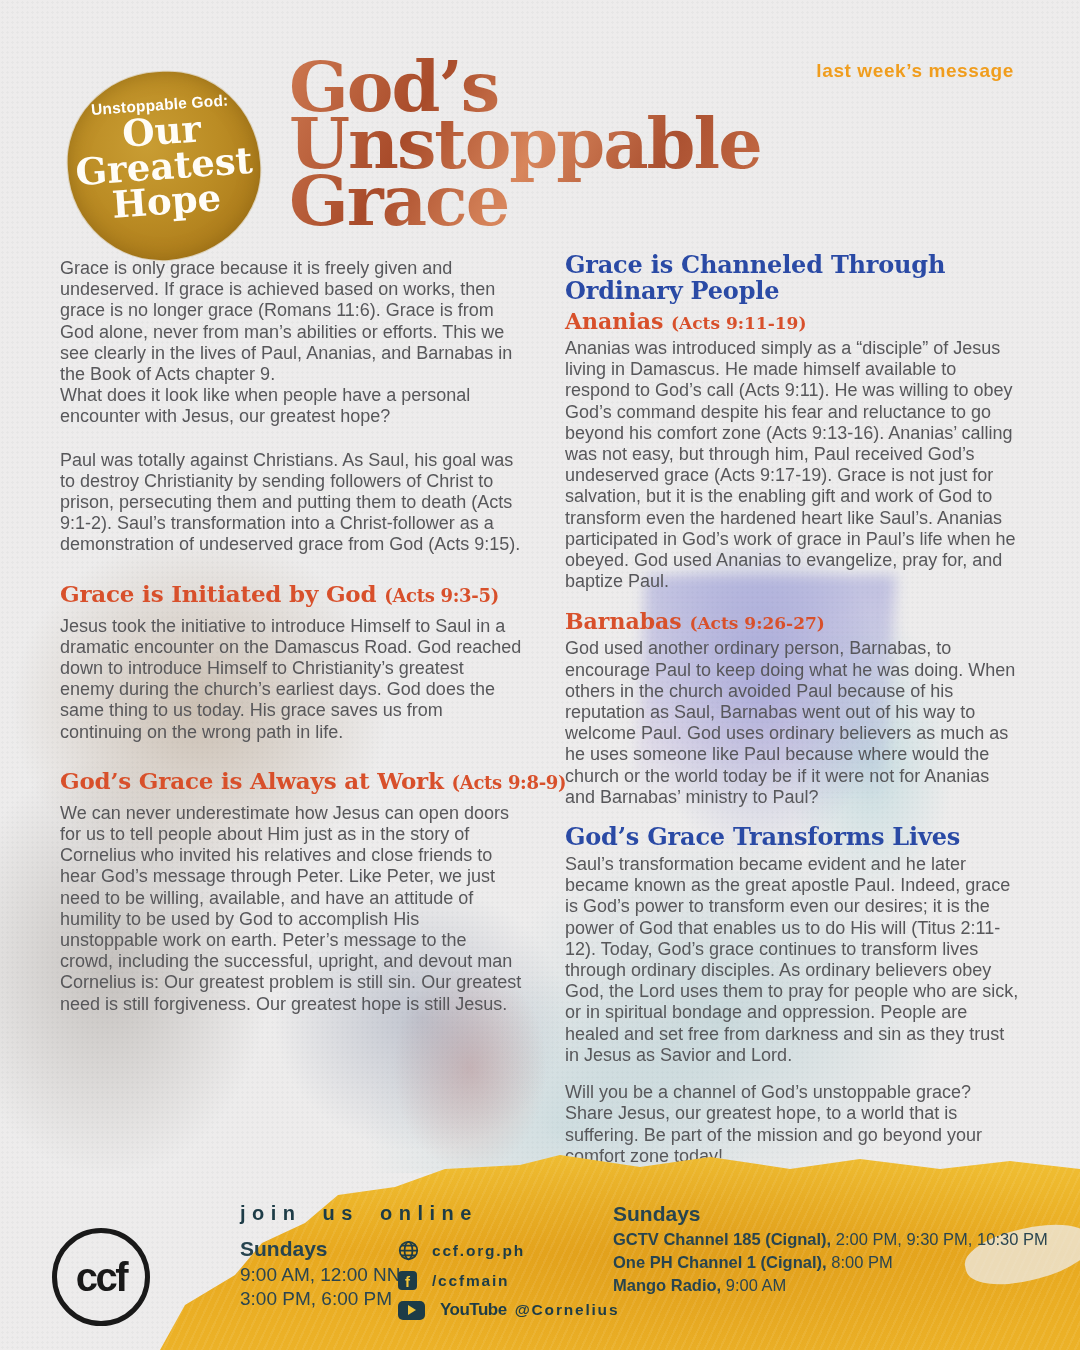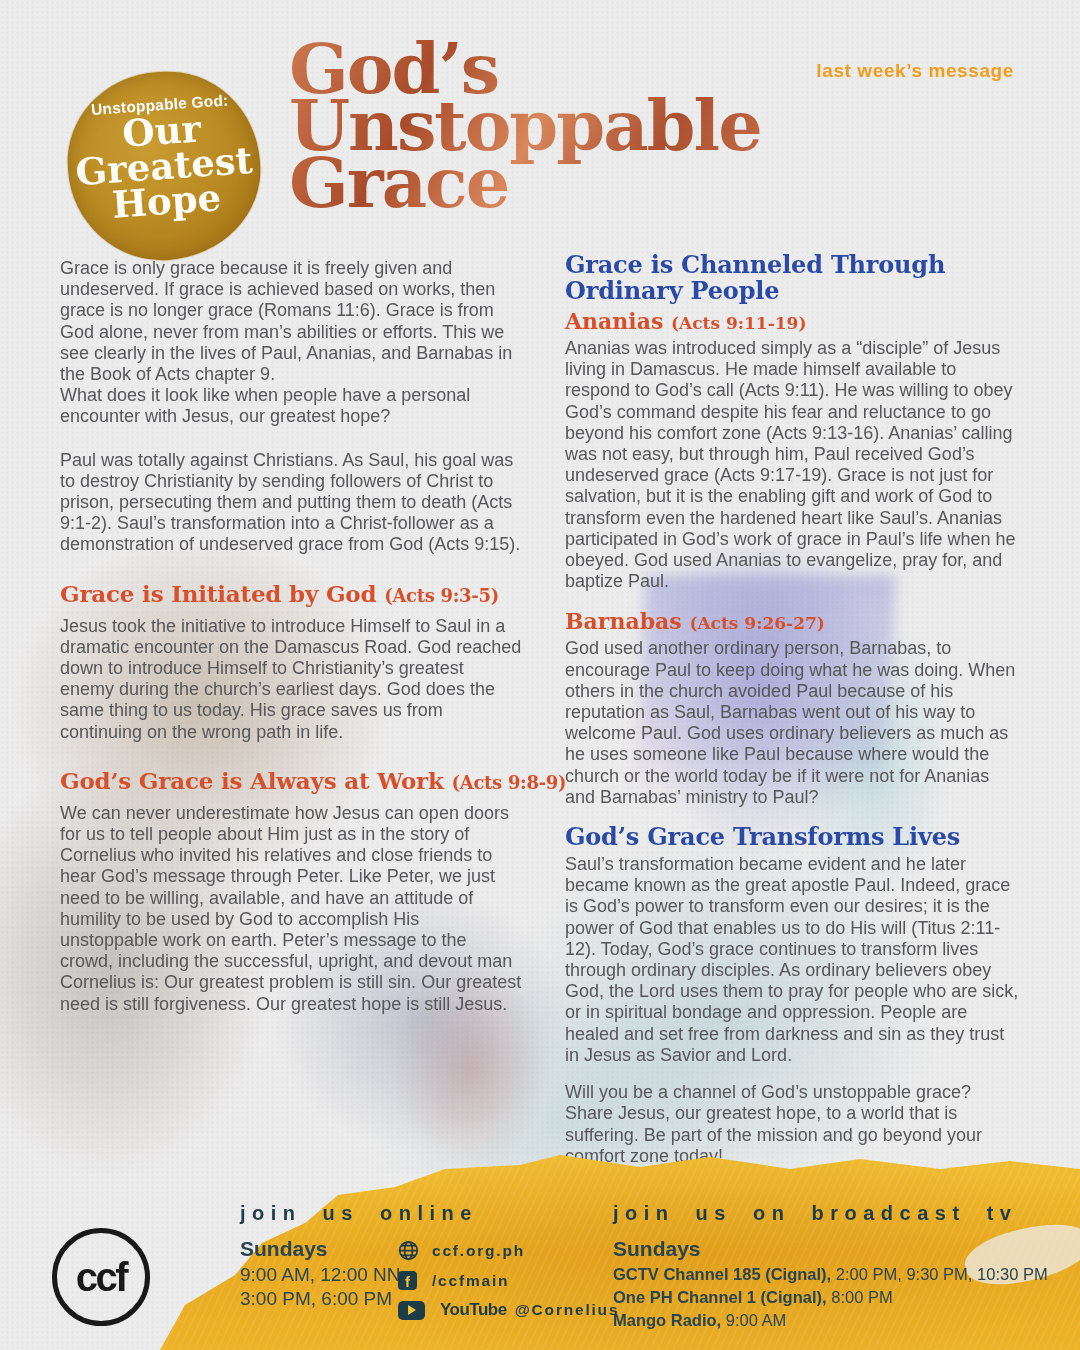--- a/index.html
+++ b/index.html
@@ -36,21 +36,21 @@
     background:radial-gradient(circle at 42% 38%, #c99d33 0%, #bb8c24 45%, #ab7a1a 80%, #a1721a 100%);
     box-shadow:inset 0 0 20px rgba(118,84,14,0.45), 0 0 0 1px rgba(170,130,40,0.25);
     transform:rotate(-4deg);
     display:flex;flex-direction:column;align-items:center;justify-content:flex-start;
     text-align:center;
   }
   .badge .kicker{margin-top:24px;font-size:15.5px;font-weight:bold;color:#ffffff;letter-spacing:0.2px;}
   .badge .big{font-family:"DejaVu Serif","Liberation Serif",serif;font-weight:bold;
     font-size:37px;line-height:35px;color:#fffdf7;white-space:nowrap;}
   .title{
-    position:absolute;left:289px;top:40px;
+    position:absolute;left:289px;top:58px;
     font-family:"DejaVu Serif","Liberation Serif",serif;font-weight:bold;
     font-size:70px;line-height:57px;letter-spacing:-2px;color:#bd5c38;
     background:linear-gradient(118deg,#cd7850 0%,#a84b2a 28%,#d8865c 52%,#ab5131 76%,#c96f48 100%);
     -webkit-background-clip:text;background-clip:text;-webkit-text-fill-color:transparent;
   }
   .tag{
     position:absolute;right:66px;top:60px;
     font-size:19px;font-weight:bold;letter-spacing:0.6px;color:#f09d1d;
   }
   
@@ -214,20 +214,19 @@
           <span class="yt-icon">
             <span class="tri"></span>
           </span>
         </span>
       <span class="yt-brand">YouTube</span>
       <span class="label">@Cornelius</span>
     </div>
   </div>
 
   <div class="f-broadcast">
-    <div class="f-heading">join us on broadcast tv</div>
     <div class="f-day">Sundays</div>
     <div class="b-row"><span class="chan">GCTV Channel 185 (Cignal),</span> <span>2:00 PM, 9:30 PM, 10:30 PM</span></div>
     <div class="b-row"><span class="chan">One PH Channel 1 (Cignal),</span> <span>8:00 PM</span></div>
     <div class="b-row"><span class="chan">Mango Radio,</span> <span>9:00 AM</span></div>
   </div>
 
 </div>
 
 </body></html>

